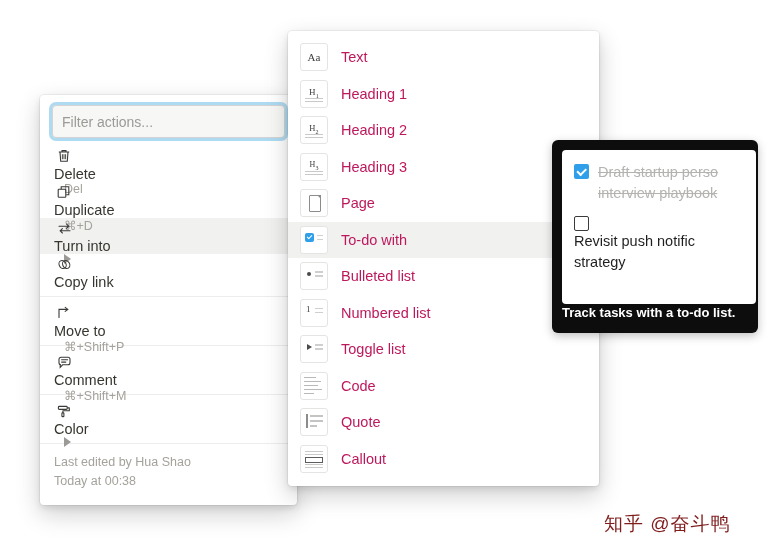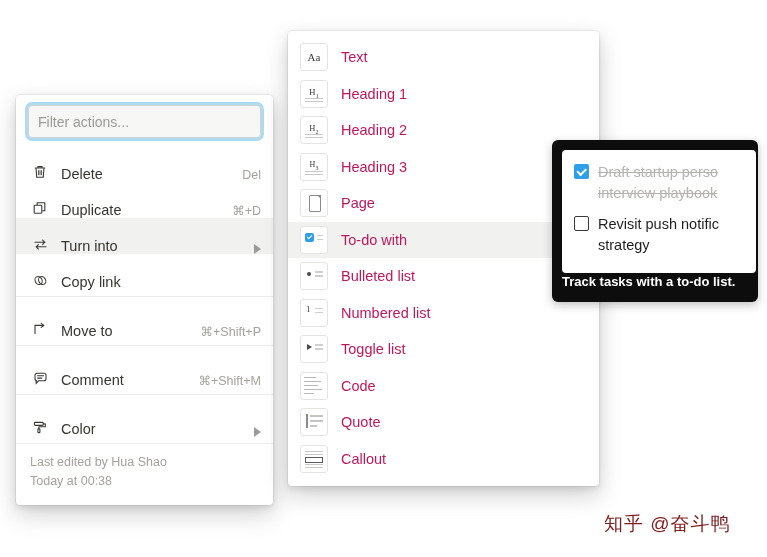--- a/index.html
+++ b/index.html
@@ -11,21 +11,21 @@
     height: 557px;
     background: #ffffff;
     font-family: "Liberation Sans", sans-serif;
     overflow: hidden;
     position: relative;
   }
 
   
   #block-menu {
     position: absolute;
-    left: 16px;
+    left: 40px;
     top: 95px;
     width: 257px;
     background: #ffffff;
     border-radius: 4px;
     box-shadow: 0 0 0 1px rgba(15,15,15,0.05),
                 0 3px 6px rgba(15,15,15,0.10),
                 0 9px 24px rgba(15,15,15,0.20);
     padding-top: 0;
     box-sizing: border-box;
   }
@@ -53,25 +53,26 @@
   .menu-section {
     padding: 0 0 6px 0;
   }
   .menu-divider {
     height: 1px;
     background: #ededec;
     margin: 0 0 0 0;
   }
   .menu-item {
     display: flex;
-    align-items: flex-end;
+    align-items: flex-start;
     height: 36px;
     padding: 0 12px 0 14px;
     cursor: pointer;
     box-sizing: border-box;
+    flex-direction: column;
   }
   .menu-item.active {
     background: #f1f1f0;
   }
   .menu-item .mi-icon {
     width: 20px;
     height: 20px;
     flex: 0 0 20px;
     display: flex;
     align-items: center;
@@ -287,21 +288,21 @@
     padding: 12px 12px 14px 12px;
     width: 194px;
     box-sizing: border-box;
     overflow: hidden;
   }
   .todo-row {
     display: flex;
     align-items: flex-start;
     margin-bottom: 10px;
   }
-  .todo-row:last-child { margin-bottom: 3px; }
+  .todo-row:last-child { margin-bottom: 17px; flex-direction: column; }
   .cb {
     width: 15px; height: 15px;
     flex: 0 0 15px;
     border-radius: 2px;
     margin-right: 9px;
     margin-top: 2px;
     box-sizing: border-box;
     position: relative;
   }
   .cb.checked { background: #2e9fe8; }

